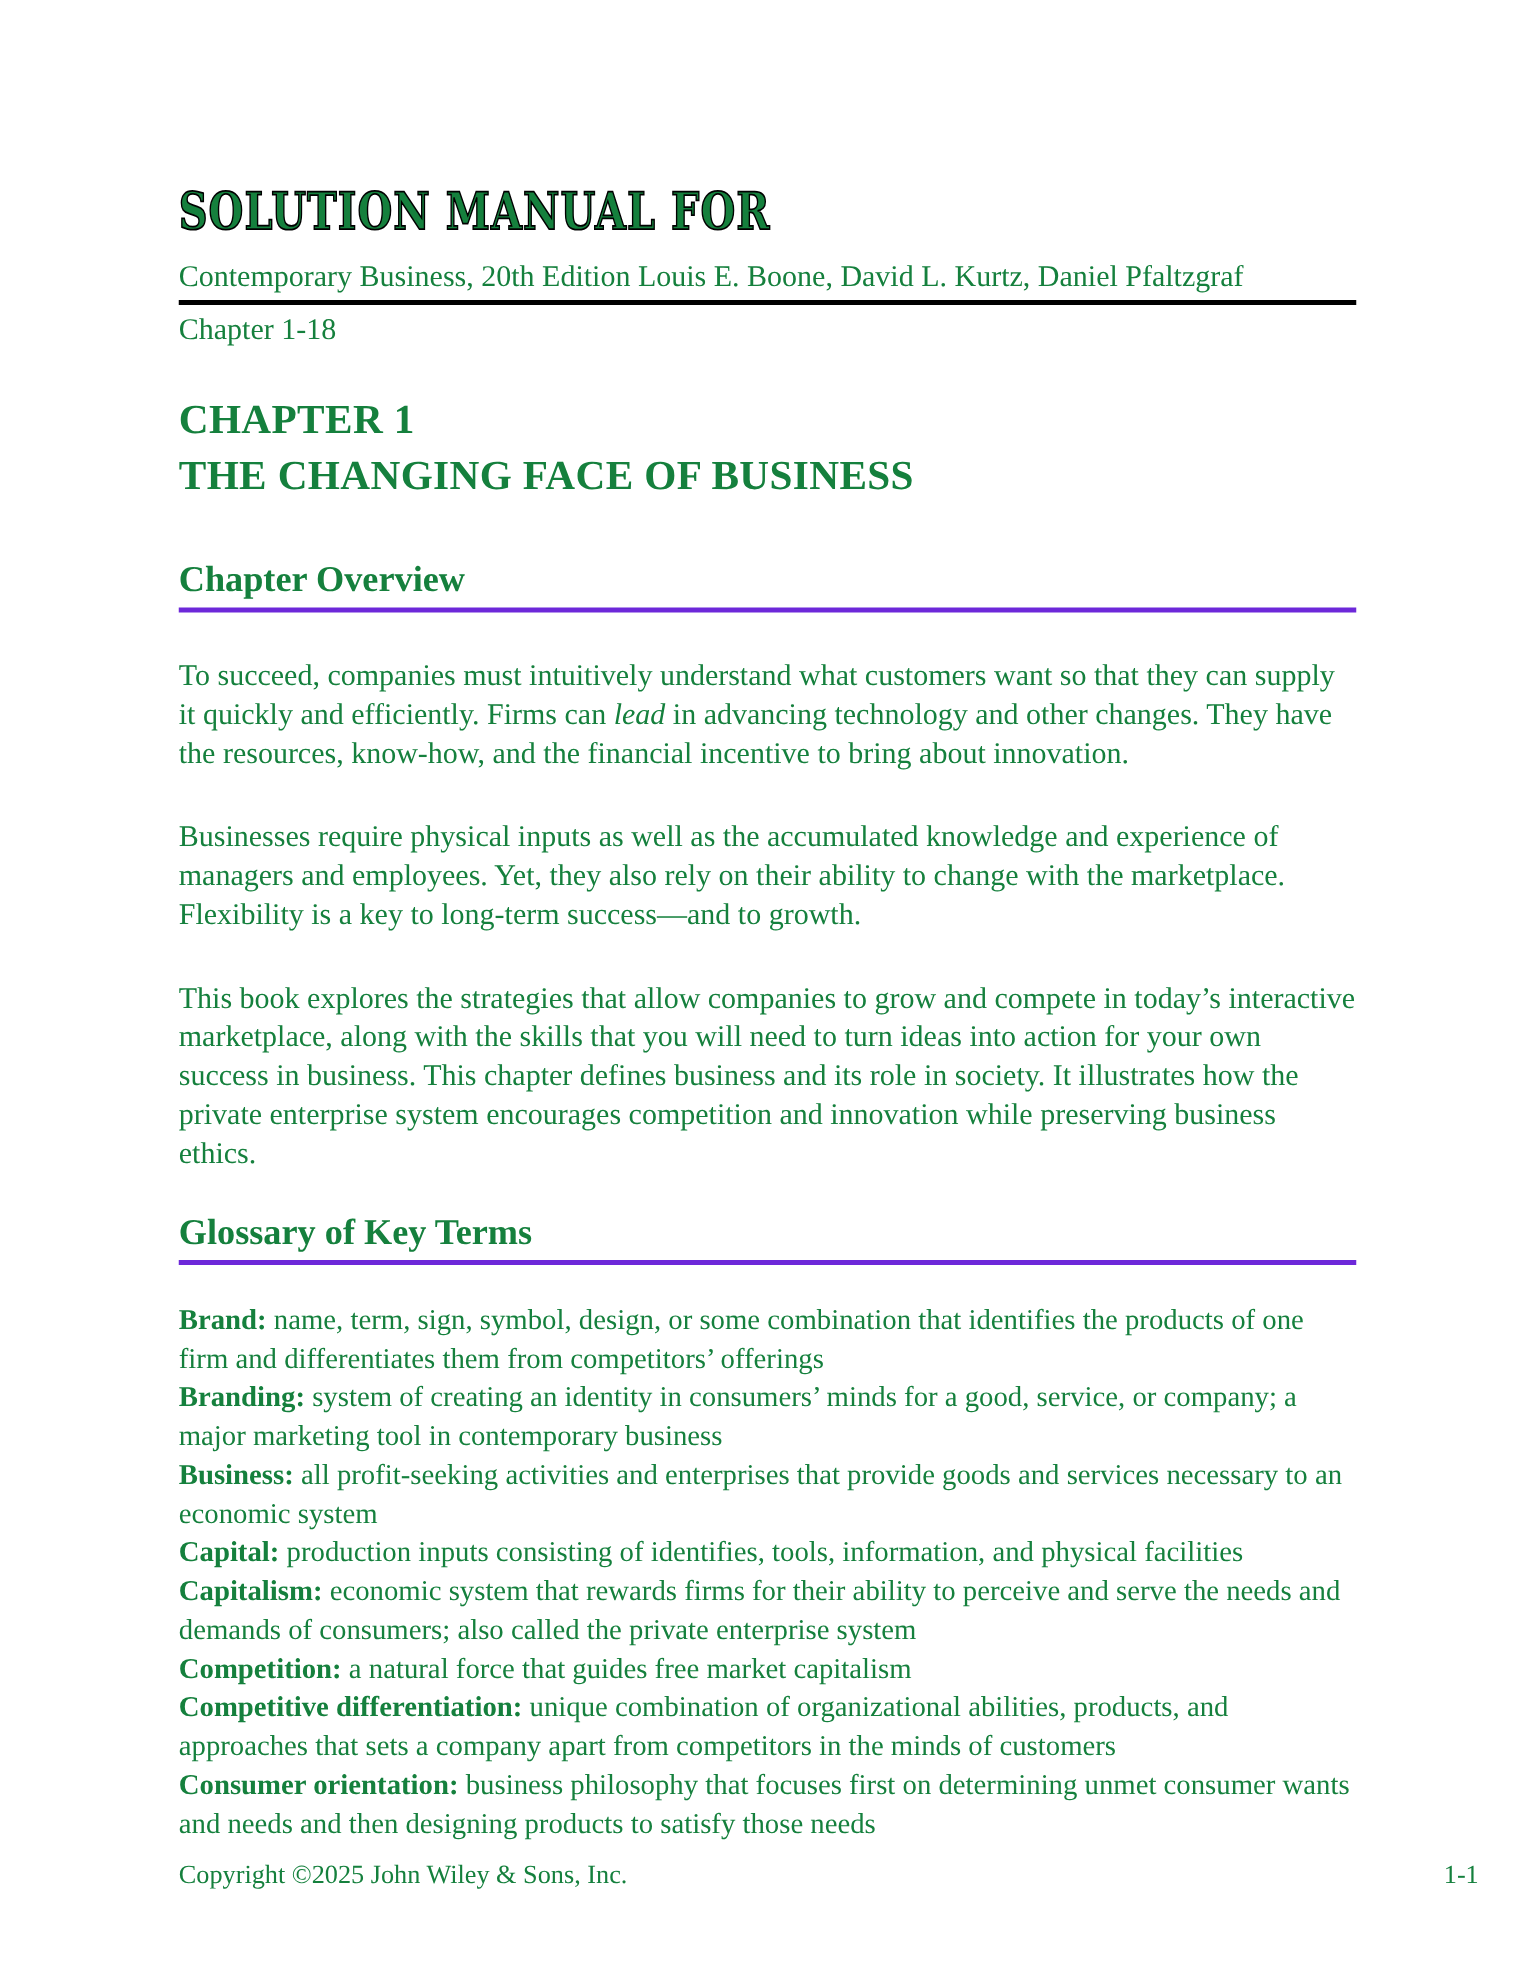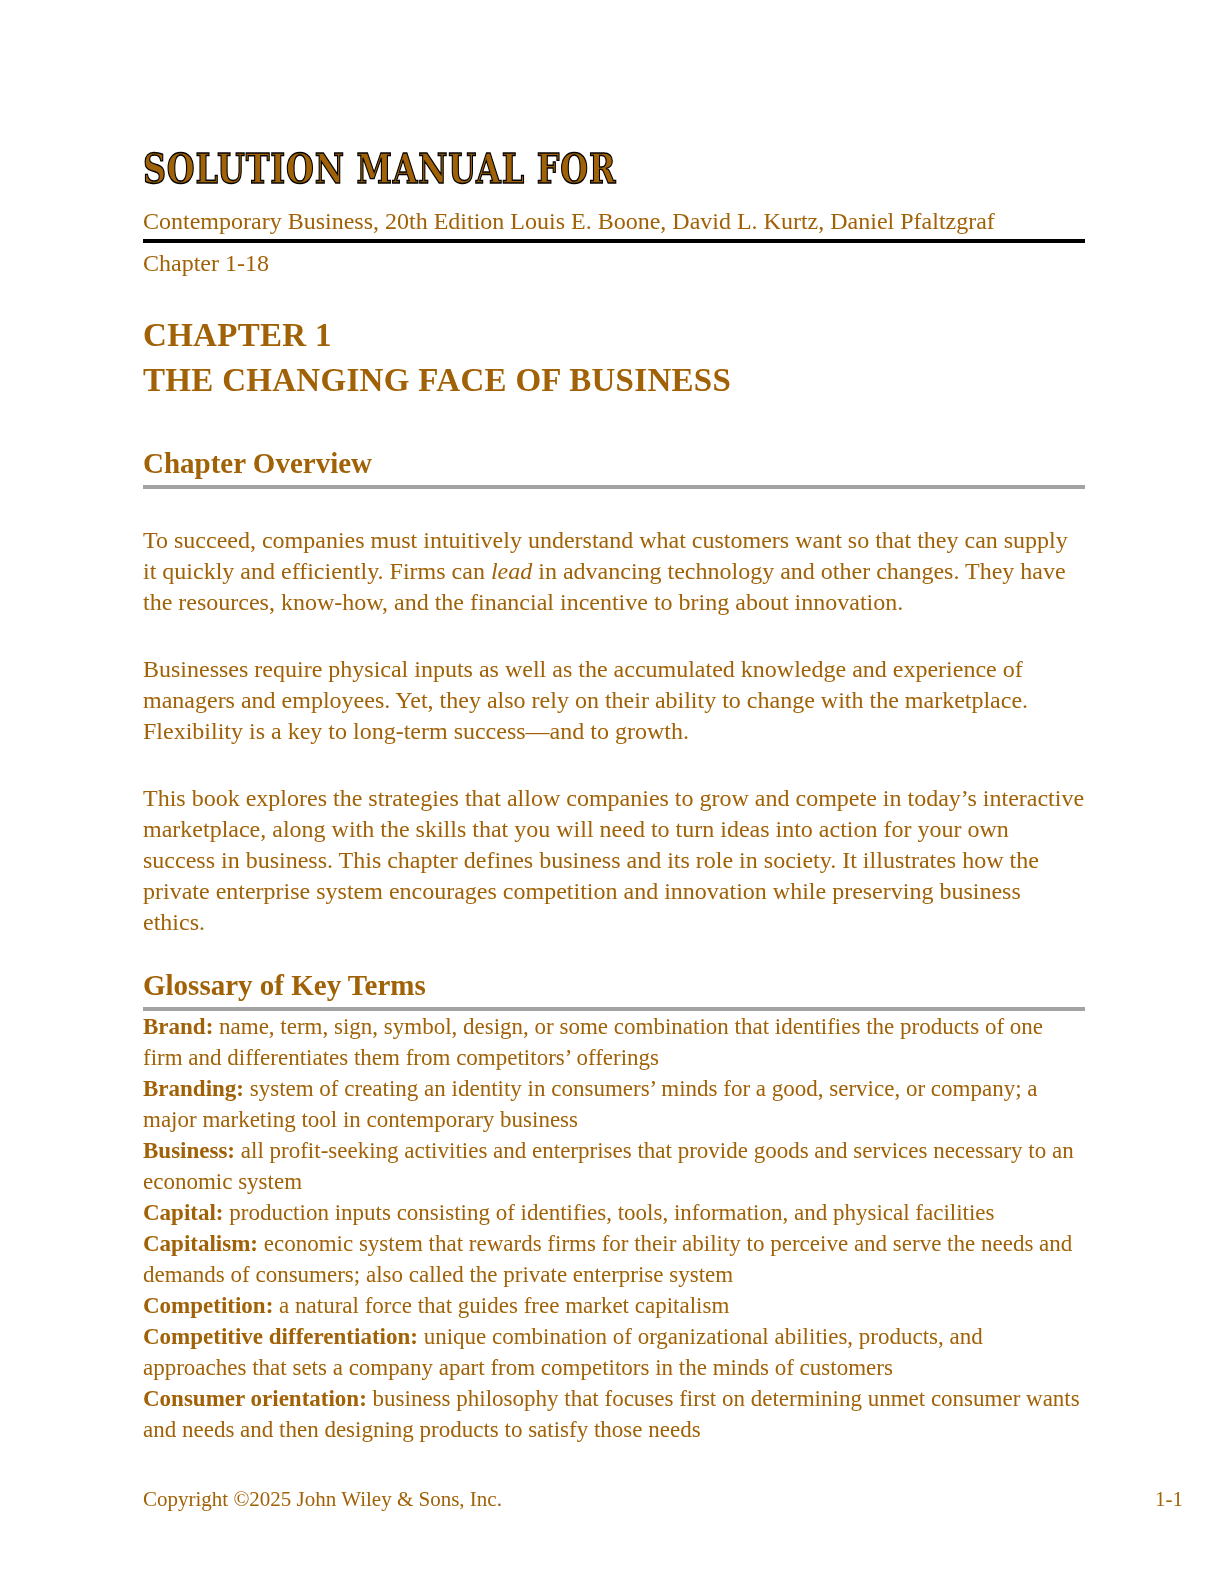--- a/index.html
+++ b/index.html
@@ -2,21 +2,21 @@
 <html><head>
 <meta charset="utf-8">
 <style>
   * { box-sizing: border-box; }
   html, body { margin: 0; padding: 0; background: #ffffff; }
   .page {
     position: relative;
     width: 1224px;
     height: 1584px;
     background: #ffffff;
-    color: #a16207;
+    color: #15803d;
     font-family: "Liberation Serif", "DejaVu Serif", serif;
     overflow: hidden;
   }
   .content {
     position: absolute;
     left: 143px;
     top: 0;
     width: 942px;
   }
   .manual-title {
@@ -55,32 +55,32 @@
     font-size: 33px;
     font-weight: bold;
     line-height: 45px;
     letter-spacing: 0.3px;
   }
   .section-heading {
     margin: 0;
     font-size: 29px;
     font-weight: bold;
     line-height: 33px;
-    border-bottom: 4px solid #a3a3a3;
+    border-bottom: 4px solid #6d28d9;
     padding-bottom: 5px;
   }
   .section-heading.overview { margin-top: 44px; }
   .section-heading.glossary { margin-top: 31px; }
   .body-paragraph {
     margin: 36px 0 0 0;
     font-size: 24px;
     line-height: 31px;
   }
   .body-paragraph i { font-style: italic; }
-  .glossary-list { }
+  .glossary-list { margin-top: 28px; }
   .glossary-entry {
     margin: 0;
     font-size: 23px;
     line-height: 31px;
   }
   .glossary-entry b { font-weight: bold; }
   .footer {
     position: absolute;
     left: 143px;
     top: 1486px;

